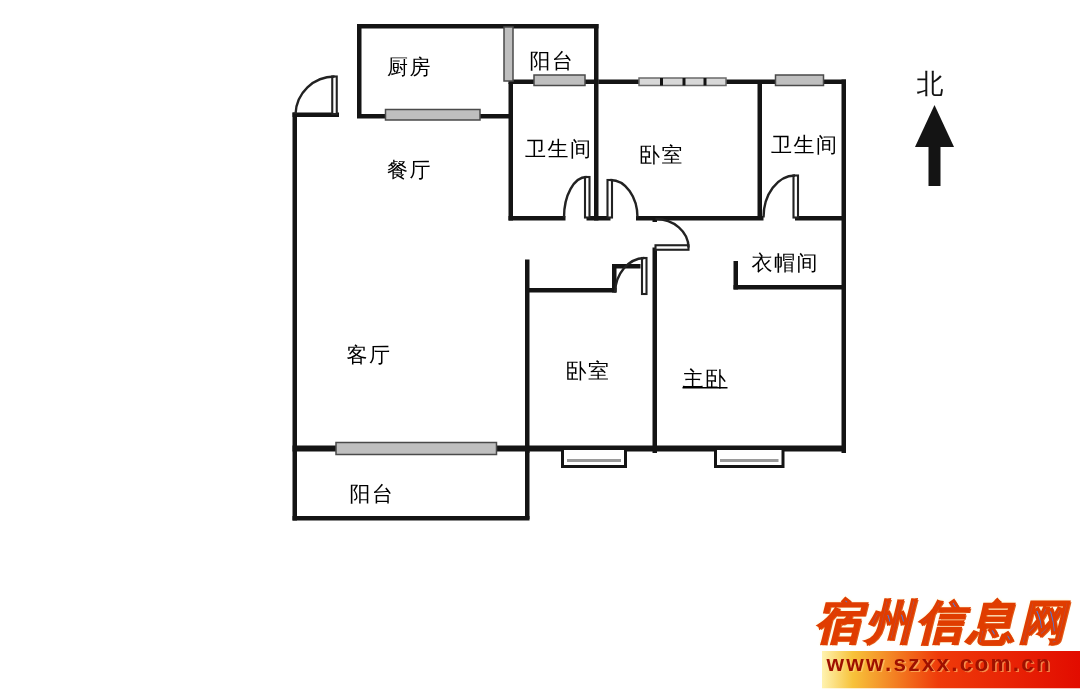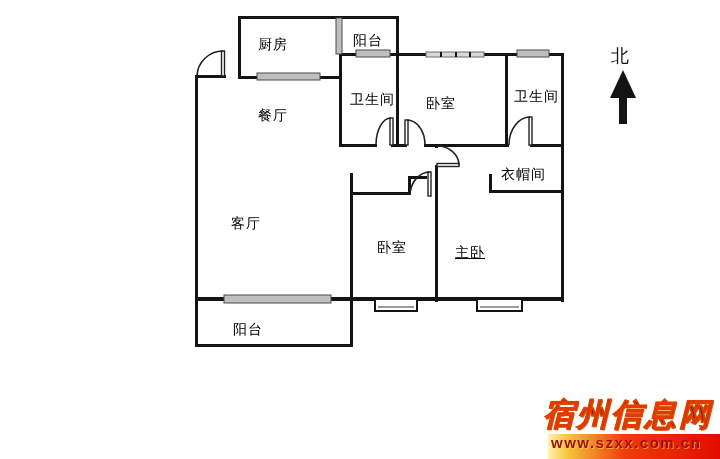--- a/index.html
+++ b/index.html
@@ -39,21 +39,21 @@
   .watermark-title{
     position:absolute;
     left:543px;top:396px;
     width:170px;
     font-family:"Liberation Serif","DejaVu Serif",serif;
     font-style:italic;
     font-weight:bold;
     font-size:31px;
     letter-spacing:3px;
     line-height:1.2;
-    color:#0f172a;
+    color:#3b82f6;
     -webkit-text-stroke:1px #e03c00;
     text-shadow:0 0 2px #ffe27a, 1px 1px 0 #d93a00;
     white-space:nowrap;
   }
   .watermark-bar{
     position:absolute;
     left:548px;top:434px;
     width:172px;height:27px;
     background:linear-gradient(90deg,#fff3b0 0%,#f7c23a 12%,#ef3b0a 45%,#e20c00 100%);
     overflow:hidden;
@@ -161,23 +161,23 @@
       <polygon class="arrow" points="623,70 610,98 636,98"></polygon>
       <rect class="arrow" x="619" y="96" width="8" height="28"></rect>
     </g>
   </svg>
 
   <div class="room-label" style="left:258px;top:37px;">厨房</div>
   <div class="room-label" style="left:353px;top:33px;">阳台</div>
   <div class="room-label" style="left:350px;top:92px;">卫生间</div>
   <div class="room-label" style="left:426px;top:96px;">卧室</div>
   <div class="room-label" style="left:514px;top:89px;">卫生间</div>
-  <div class="room-label" style="left:258px;top:108px;">餐厅</div>
-  <div class="room-label" style="left:231px;top:216px;">客厅</div>
-  <div class="room-label" style="left:501px;top:168px;font-family:Liberation Serif, serif;">衣帽间</div>
+  <div class="room-label" style="left:258px;top:108px;font-family:Liberation Serif, serif;">餐厅</div>
+  <div class="room-label" style="left:231px;top:229px;">客厅</div>
+  <div class="room-label" style="left:501px;top:168px;">衣帽间</div>
   <div class="room-label" style="left:377px;top:240px;">卧室</div>
   <div class="room-label" style="left:455px;top:245px;text-decoration:underline;">主卧</div>
   <div class="room-label" style="left:233px;top:322px;">阳台</div>
 
   <div class="compass-label">北</div>
 
   <div class="watermark-title">宿州信息网</div>
   <div class="watermark-bar">
     <span class="watermark-url">www.szxx.com.cn</span>
   </div>

